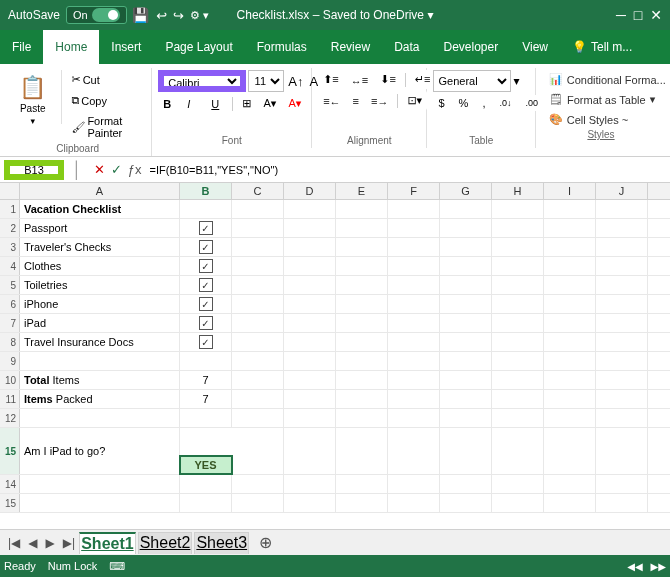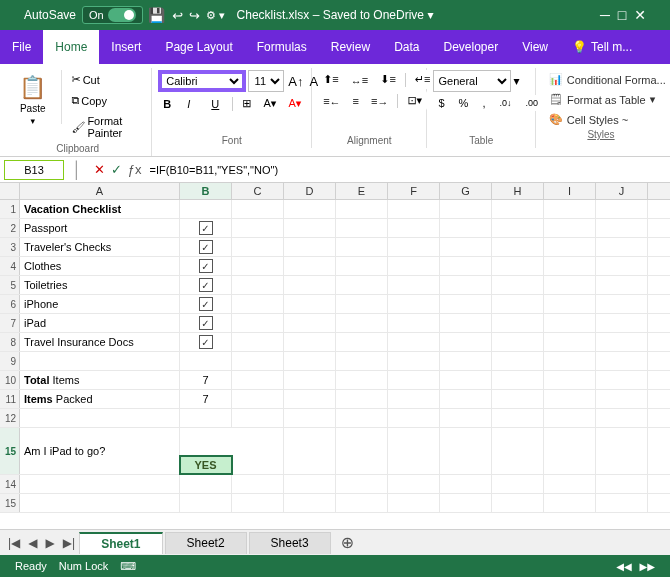--- a/index.html
+++ b/index.html
@@ -5,33 +5,33 @@
     * { box-sizing: border-box; margin: 0; padding: 0; }
     body { font-family: 'Segoe UI', Arial, sans-serif; font-size: 12px; background: #f0f0f0; overflow: hidden; }
 
     
     #titlebar {
       background: #217346;
       color: white;
       height: 30px;
       display: flex;
       align-items: center;
-      padding: 0 24px;
+      padding: 0 8px;
       justify-content: space-between;
     }
     #titlebar .title-center { position: absolute; left: 50%; transform: translateX(-50%); font-size: 12px; color: white; white-space: nowrap; }
     #titlebar .left { display: flex; align-items: center; gap: 6px; }
     #titlebar .right { display: flex; align-items: center; gap: 8px; }
     .autosave-badge { background: #1a5c38; border: 1px solid #4caf7d; border-radius: 3px; padding: 1px 6px; font-size: 11px; display: flex; align-items: center; gap: 4px; }
     .toggle-on { background: #4caf7d; border-radius: 8px; width: 28px; height: 14px; display: inline-block; position: relative; }
     .toggle-on::after { content: ''; position: absolute; right: 2px; top: 2px; width: 10px; height: 10px; background: white; border-radius: 50%; }
 
     
     #menubar {
-      background: #6d28d9;
+      background: #15803d;
       height: 34px;
       display: flex;
       align-items: stretch;
     }
     .menu-item {
       color: white;
       padding: 0 12px;
       display: flex;
       align-items: center;
       cursor: pointer;
@@ -76,21 +76,21 @@
       cursor: pointer;
       font-size: 11px;
       display: flex;
       align-items: center;
       gap: 2px;
     }
     .rb-btn.large { flex-direction: column; padding: 4px 8px; font-size: 10px; min-width: 36px; align-items: center; }
 
     
     .font-name-select {
-      width: 88px; height: 22px; font-size: 11px; border: 4px solid #8b5cf6; background: white;
+      width: 88px; height: 22px; font-size: 11px; border: 6px solid #8b5cf6; background: white;
     }
     .font-size-select {
       width: 36px; height: 22px; font-size: 11px; border: 1px solid #c0c0c0; background: white; text-align: center;
     }
 
     
     .num-select { width: 78px; height: 22px; font-size: 11px; border: 1px solid #c0c0c0; background: white; }
     .style-btn {
       background: white;
       border: 1px solid transparent;
@@ -111,21 +111,21 @@
       border-bottom: 1px solid #d0d0d0;
       height: 26px;
       display: flex;
       align-items: center;
       padding: 0 4px;
       gap: 4px;
     }
     .cell-ref-box {
       width: 60px;
       height: 20px;
-      border: 1px solid #84cc16;
+      border: 6px solid #84cc16;
       font-size: 11px;
       text-align: center;
       padding: 0 4px;
     }
     .formula-divider { color: #999; font-size: 16px; padding: 0 4px; }
     .formula-icons { display: flex; gap: 6px; color: #555; font-size: 13px; padding: 0 4px; }
     .formula-input {
       flex: 1;
       height: 20px;
       border: none;
@@ -210,40 +210,41 @@
       border-top: 1px solid #d0d0d0;
       height: 26px;
       display: flex;
       align-items: center;
       padding: 0 4px;
       gap: 0;
     }
     .nav-arrow { color: #555; padding: 2px 4px; cursor: pointer; font-size: 12px; }
     .sheet-tab {
       height: 22px;
-      padding: 0 21px;
+      padding: 0 1px;
       border: 1px solid #d0d0d0;
       border-bottom: none;
       background: #e0e0e0;
       cursor: pointer;
-      font-size: 12px;
+      font-size: 16px;
       display: flex;
       align-items: center;
       margin-right: 2px;
+      text-decoration: underline;
     }
     .sheet-tab.active { background: white; border-top: 2px solid #217346; color: #217346; font-weight: bold; }
     .add-sheet { color: #555; padding: 2px 8px; cursor: pointer; font-size: 16px; }
 
     
     #statusbar {
       background: #217346;
       height: 22px;
       display: flex;
       align-items: center;
-      padding: 0 15px;
+      padding: 0 4px;
       color: white;
       font-size: 11px;
       justify-content: space-between;
     }
     .status-left { display: flex; gap: 12px; }
     .status-right { display: flex; gap: 8px; align-items: center; }
 
     
     .col-a { width: 160px; min-width: 160px; }
     .col-b { width: 52px; min-width: 52px; }

